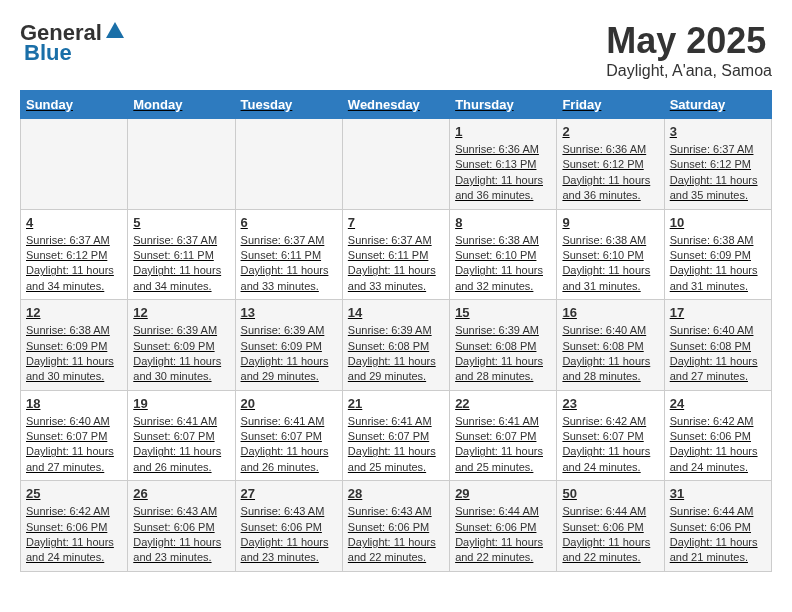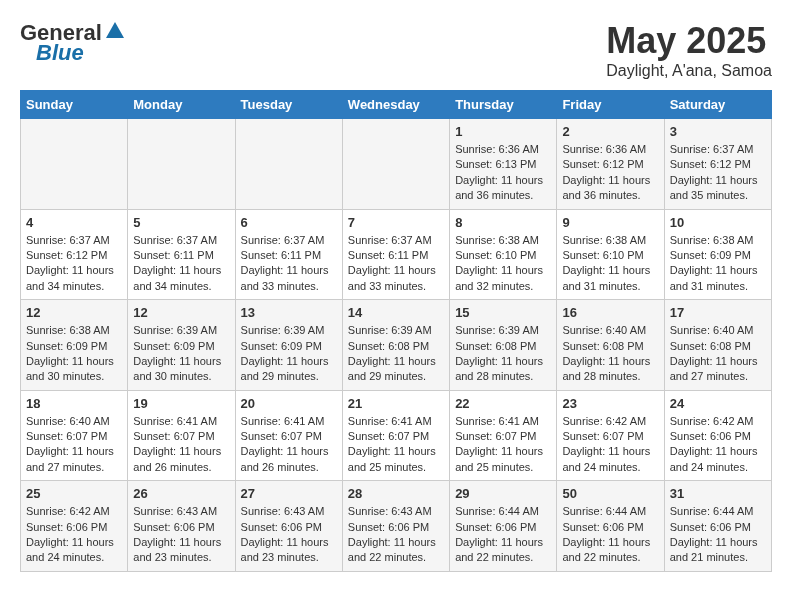--- a/index.html
+++ b/index.html
@@ -32,20 +32,21 @@
       color: #333;
     }
     .subtitle {
       font-size: 16px;
       color: #333;
     }
     table {
       width: 100%;
       border-collapse: collapse;
       table-layout: fixed;
+      text-decoration: underline;
     }
     thead tr th {
       background-color: #2e7bbf;
       color: #fff;
       padding: 6px 5px;
       font-size: 13px;
       font-weight: bold;
       text-align: left;
       border: 1px solid #2e7bbf;
     }
@@ -78,21 +79,21 @@
 <body>
 
 <div class="header">
   <div class="logo">
     <div style="display:flex;gap:2px;">
       <span class="logo-general" style="font-size:22px;font-weight:bold;color:#333;">General</span>
       <svg width="22" height="22" viewBox="0 0 22 22">
         <polygon points="11,2 20,18 2,18" fill="#1a6fa8"></polygon>
       </svg>
     </div>
-    <span class="logo-blue" style="font-size:22px;font-weight:bold;color:#1a6fa8;margin-top:-6px;margin-left:16px;font-style:italic;">Blue</span>
+    <span class="logo-blue" style="font-size:22px;font-weight:bold;color:#1a6fa8;margin-top:-6px;margin-left:4px;">Blue</span>
   </div>
   <div class="title-area">
     <div class="month-title">May 2025</div>
     <div class="subtitle">Daylight, A'ana, Samoa</div>
   </div>
 </div>
 
 <table>
   <thead>
     <tr id="header-row">

